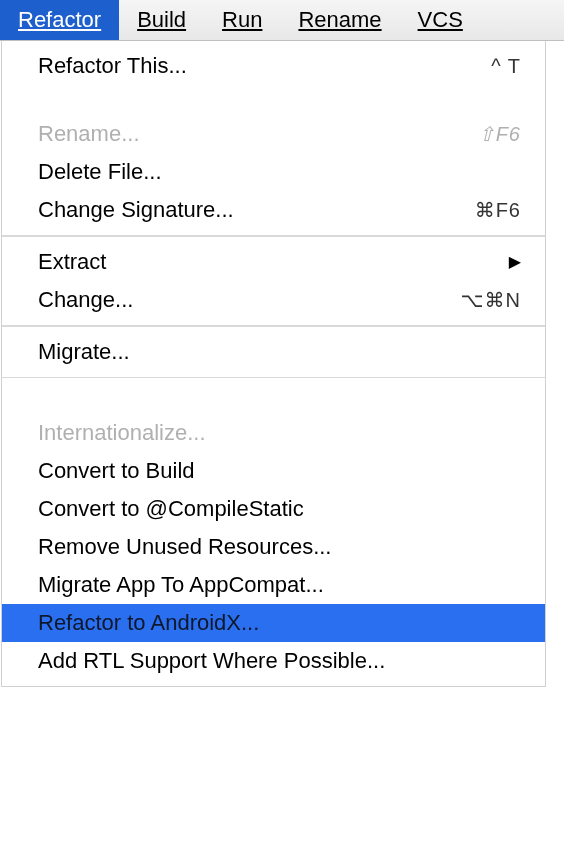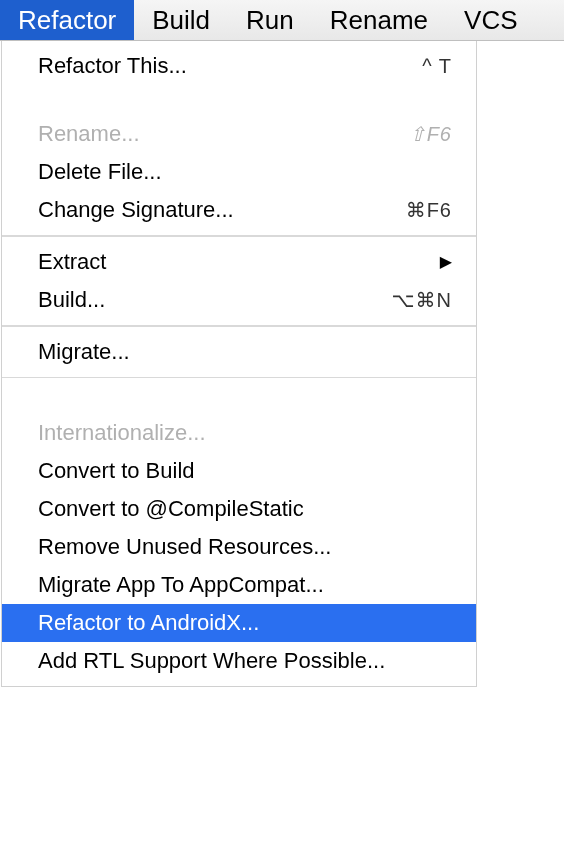--- a/index.html
+++ b/index.html
@@ -16,35 +16,36 @@
     }
     .menubar {
       display: flex;
       background: linear-gradient(to bottom, #f5f5f5, #e8e8e8);
       border-bottom: 1px solid #bfbfbf;
       height: 41px;
       align-items: stretch;
     }
     .menubar-item {
       padding: 0 18px;
-      font-size: 26px;
+      font-size: 22px;
       display: flex;
       align-items: center;
       color: #000;
       cursor: default;
+      text-decoration: underline;
     }
     .menubar-item.active {
       background: #1e5fce;
       color: #ffffff;
     }
     .dropdown {
       background: #ffffff;
       border: 1px solid #d0d0d0;
       border-top: none;
-      width: 476px;
+      width: 545px;
       margin-left: 1px;
     }
     .menu-section {
       padding: 6px 0;
     }
     .separator {
       height: 1px;
       background: #d9d9d9;
       margin: 0;
     }
@@ -57,21 +58,21 @@
       line-height: 30px;
       color: #000;
       cursor: default;
     }
     .menu-item.disabled {
       color: #b0b0b0;
       margin-top: 30px;
     }
     .menu-item.highlighted {
       background: #2a6ff0;
-      color: #ffffff;
+      color: #0f172a;
     }
     .menu-item-label {
       white-space: nowrap;
     }
     .menu-item-shortcut {
       font-size: 20px;
       color: #333;
       letter-spacing: 1px;
       display: flex;
       align-items: center;
@@ -147,21 +148,21 @@
 
 
   <div class="separator"></div>
 
   <div class="menu-section">
     <div class="menu-item">
       <span class="menu-item-label">Extract</span>
       <span class="submenu-arrow">▶</span>
     </div>
     <div class="menu-item">
-      <span class="menu-item-label">Build...</span>
+      <span class="menu-item-label">Change...</span>
       <span class="menu-item-shortcut">⌥⌘N</span>
     </div>
   </div>
 
   <div class="separator"></div>
 
 
   <div class="separator"></div>
 
   <div class="menu-section">

